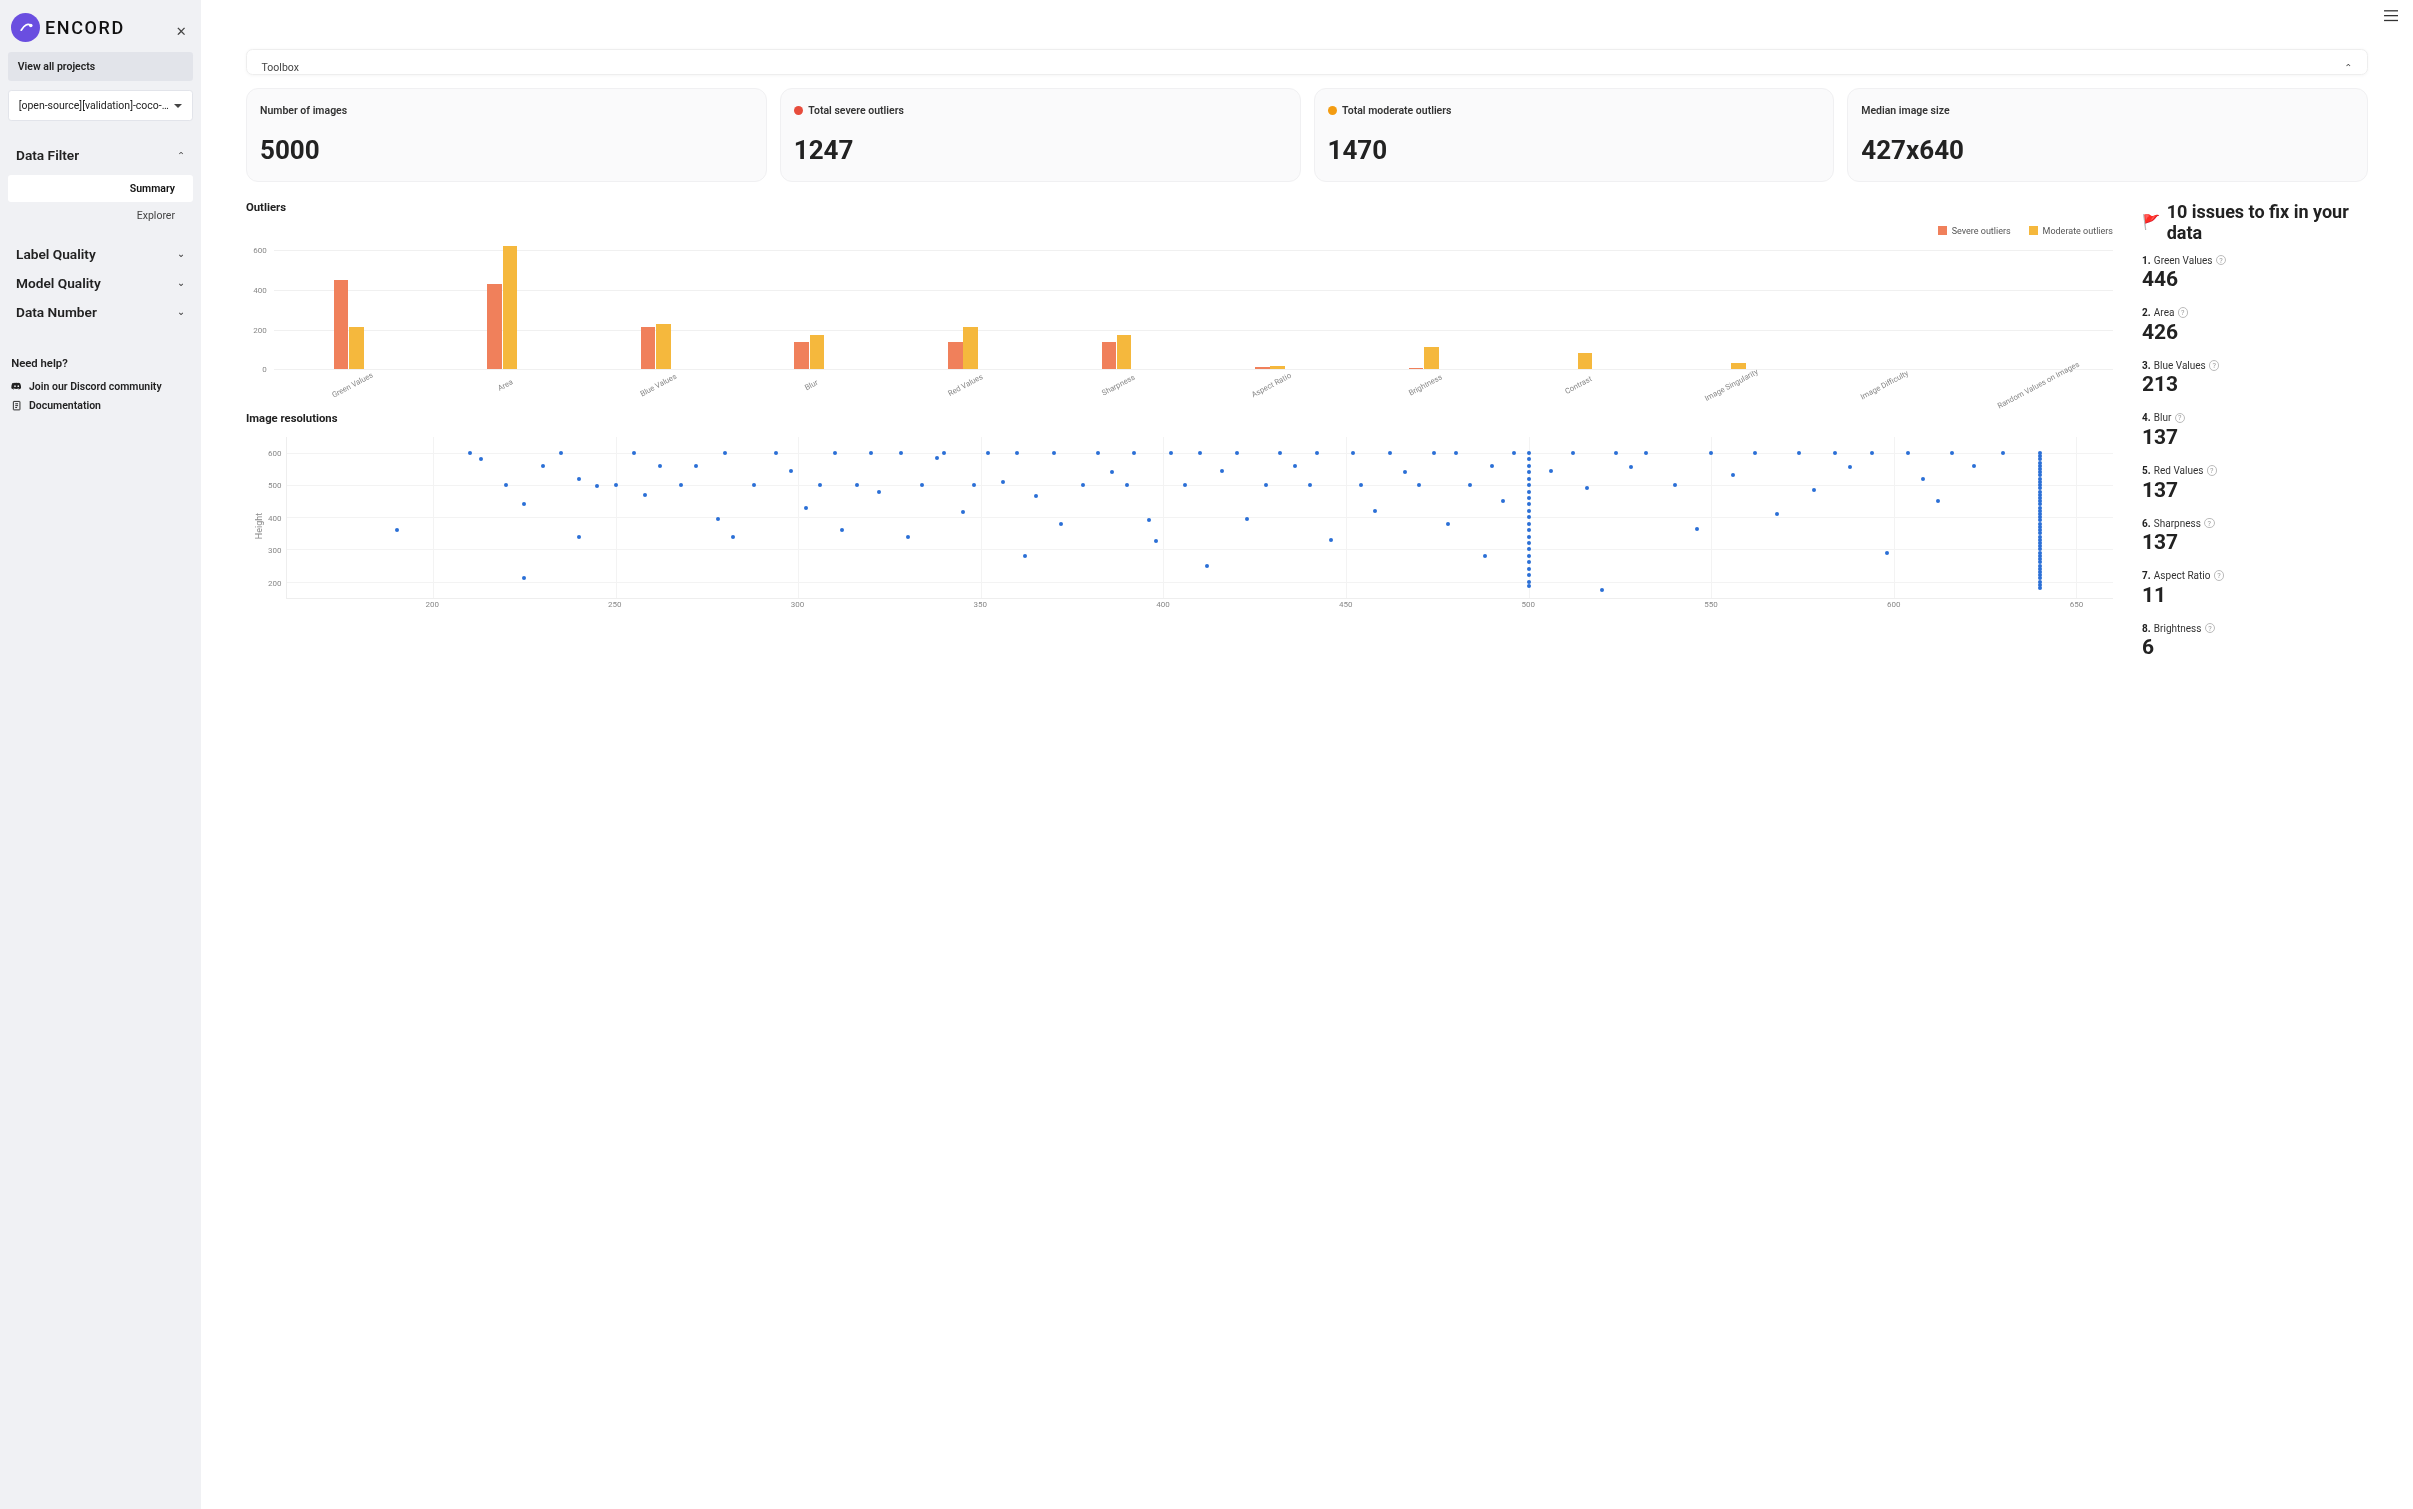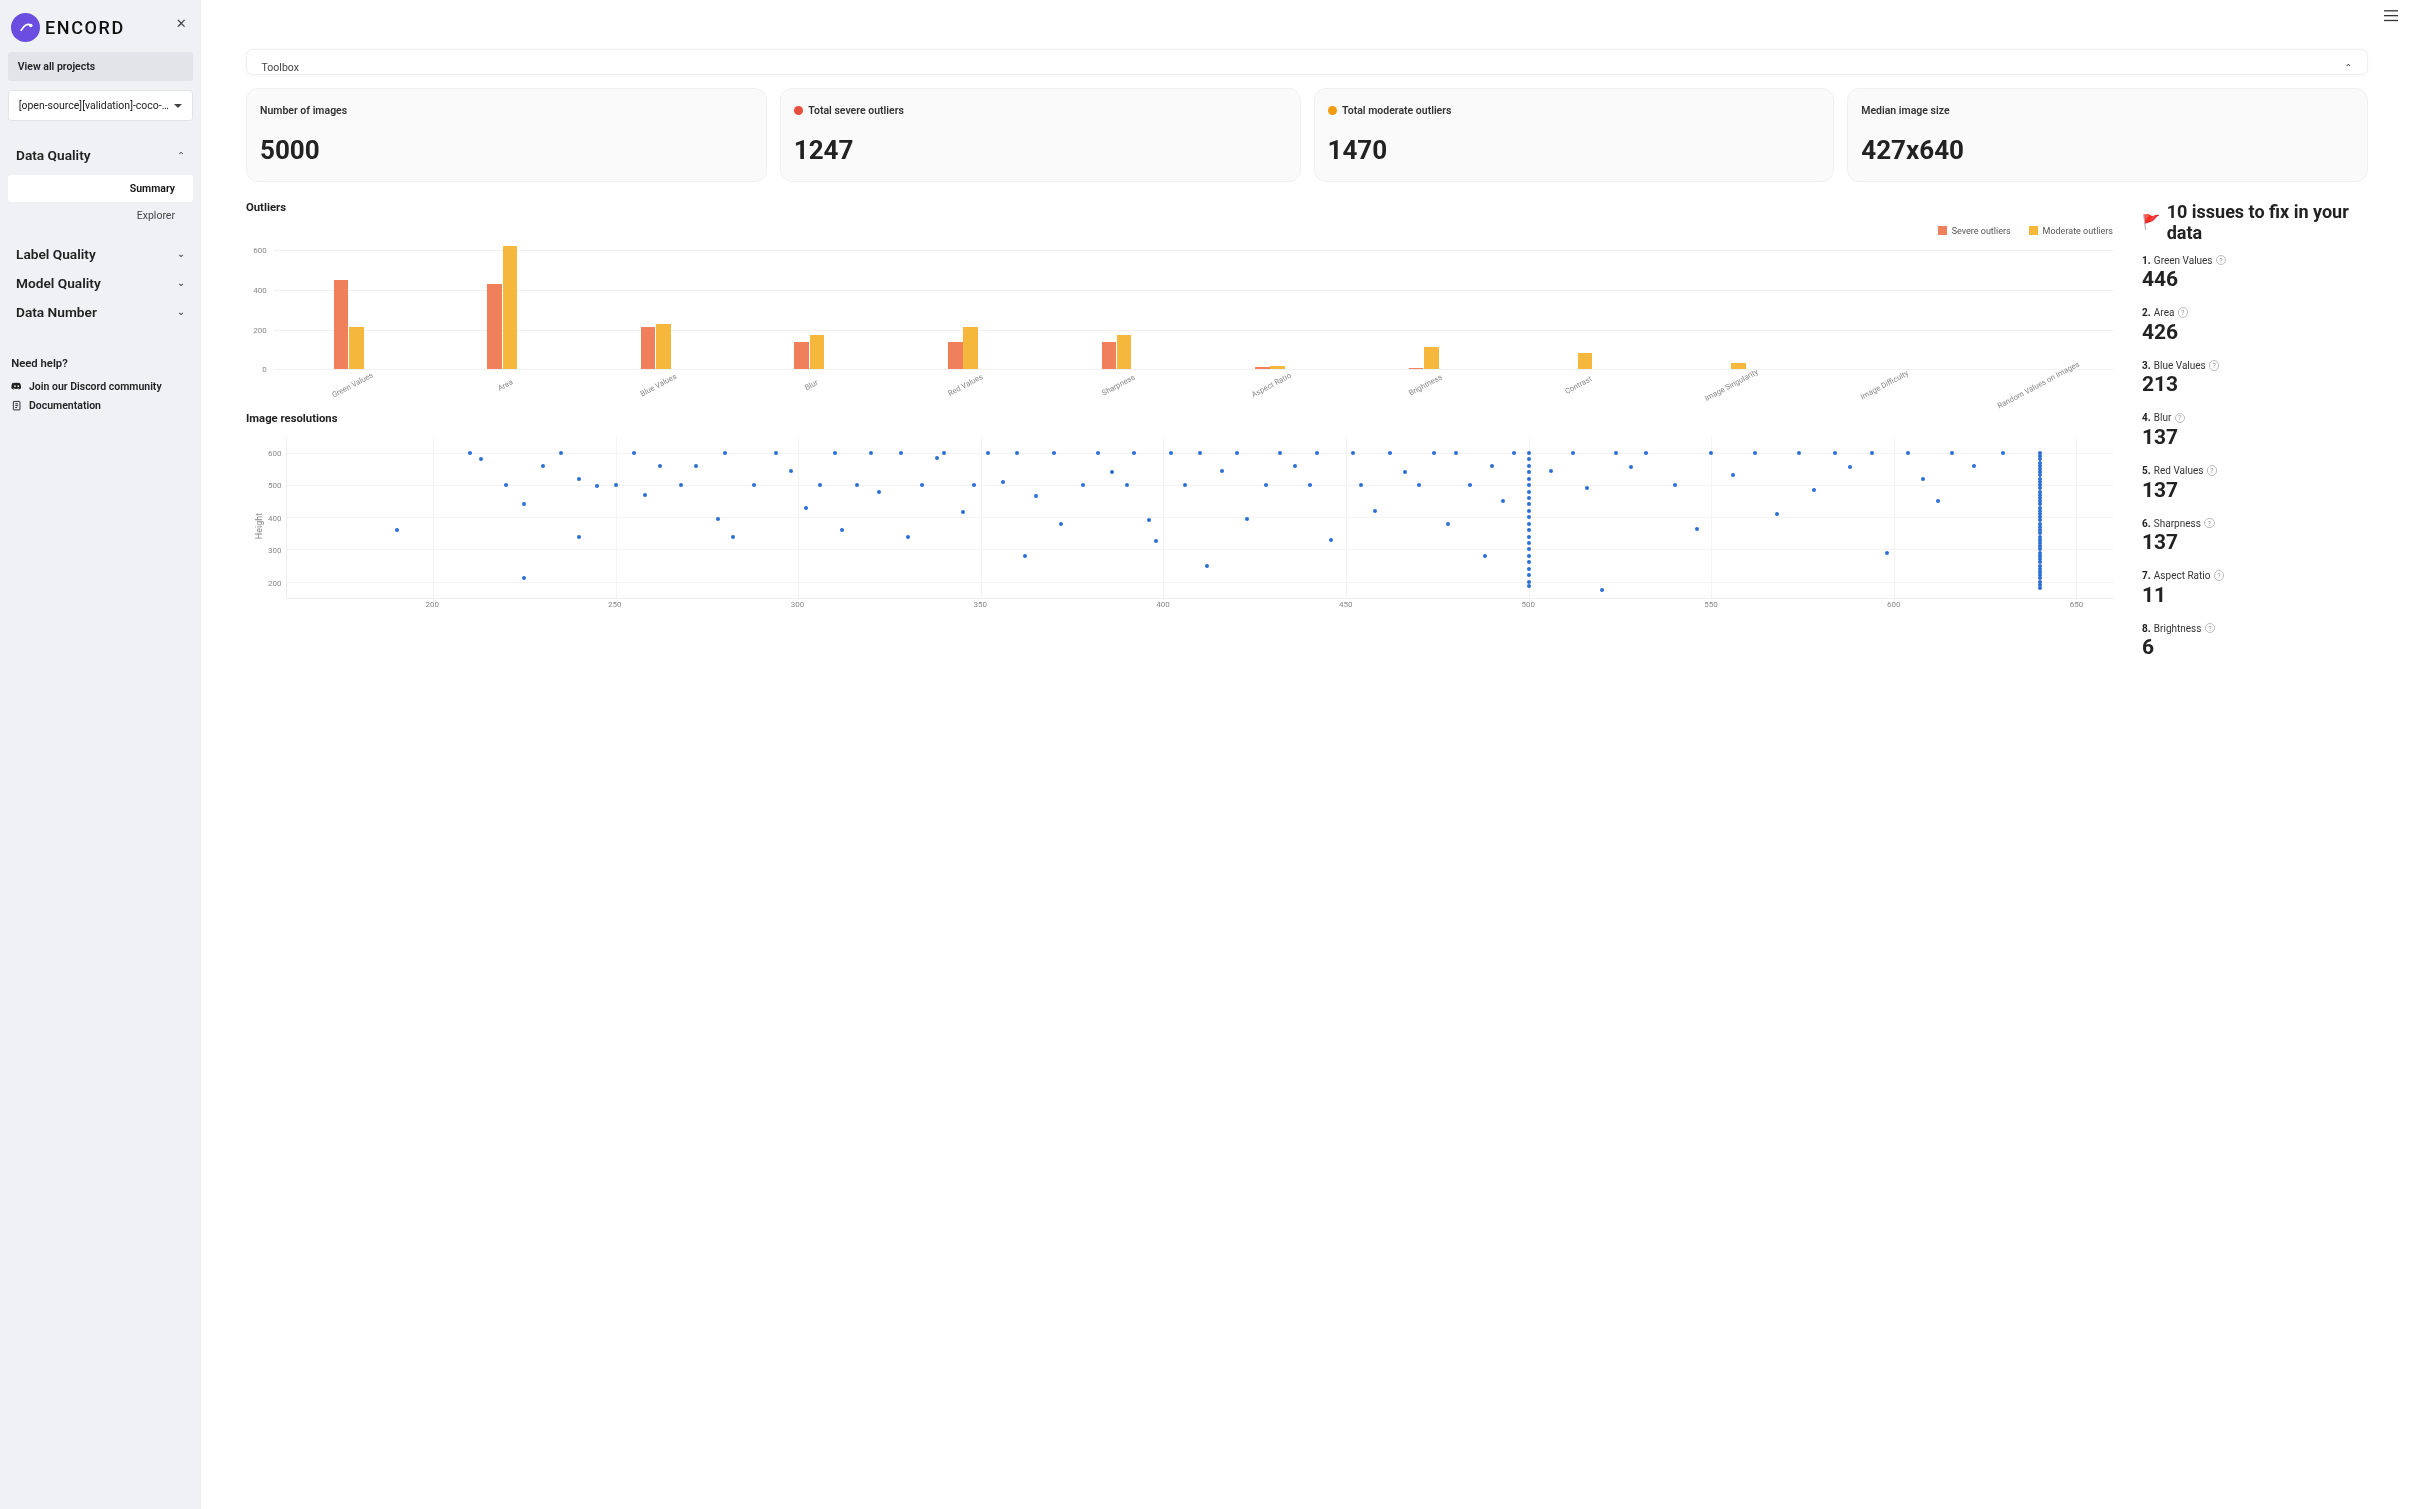--- a/index.html
+++ b/index.html
@@ -11,21 +11,21 @@
 }
 .app { display: flex; min-height: 100vh; }
 
 
 .sidebar {
   width: 201px;
   background: #f0f1f4;
   padding: 9.7px 8px;
   flex-shrink: 0;
 }
-.sidebar-top { display: flex; align-items: flex-start; justify-content: space-between; padding: 3.2px 3.2px 9.7px; }
+.sidebar-top { display: flex; align-items: flex-end; justify-content: space-between; padding: 3.2px 3.2px 9.7px; }
 .logo { display: flex; align-items: center; gap: 4.9px; }
 .logo-mark {
   width: 29px; height: 29px; border-radius: 50%;
   background: #6a4ee0; display: flex; align-items: center; justify-content: center;
 }
 .logo-text { font-size: 18px; font-weight: 500; letter-spacing: 1.6px; color: #111; }
 .close-x { font-size: 13px; color: #444; cursor: pointer; padding: 3.2px; }
 
 .view-all {
   background: #e2e4ea; border-radius: 3.2px; padding: 8px 9.7px;
@@ -143,21 +143,21 @@
 
     <div class="view-all">View all projects</div>
 
     <div class="project-select">
       <span>[open-source][validation]-coco-2017</span>
       <span class="caret-down"></span>
     </div>
 
     <nav class="nav" id="nav">
         <div class="nav-head">
-          <span class="lbl">Data Quality</span>
+          <span class="lbl">Data Filter</span>
           <span class="chev">⌃</span>
         </div>
         <div class="nav-sub">
           <div class="nav-item active">Summary</div>
           <div class="nav-item">Explorer</div>
         </div>
         <div class="nav-head">
           <span class="lbl">Label Quality</span>
           <span class="chev">⌄</span>
         </div>

